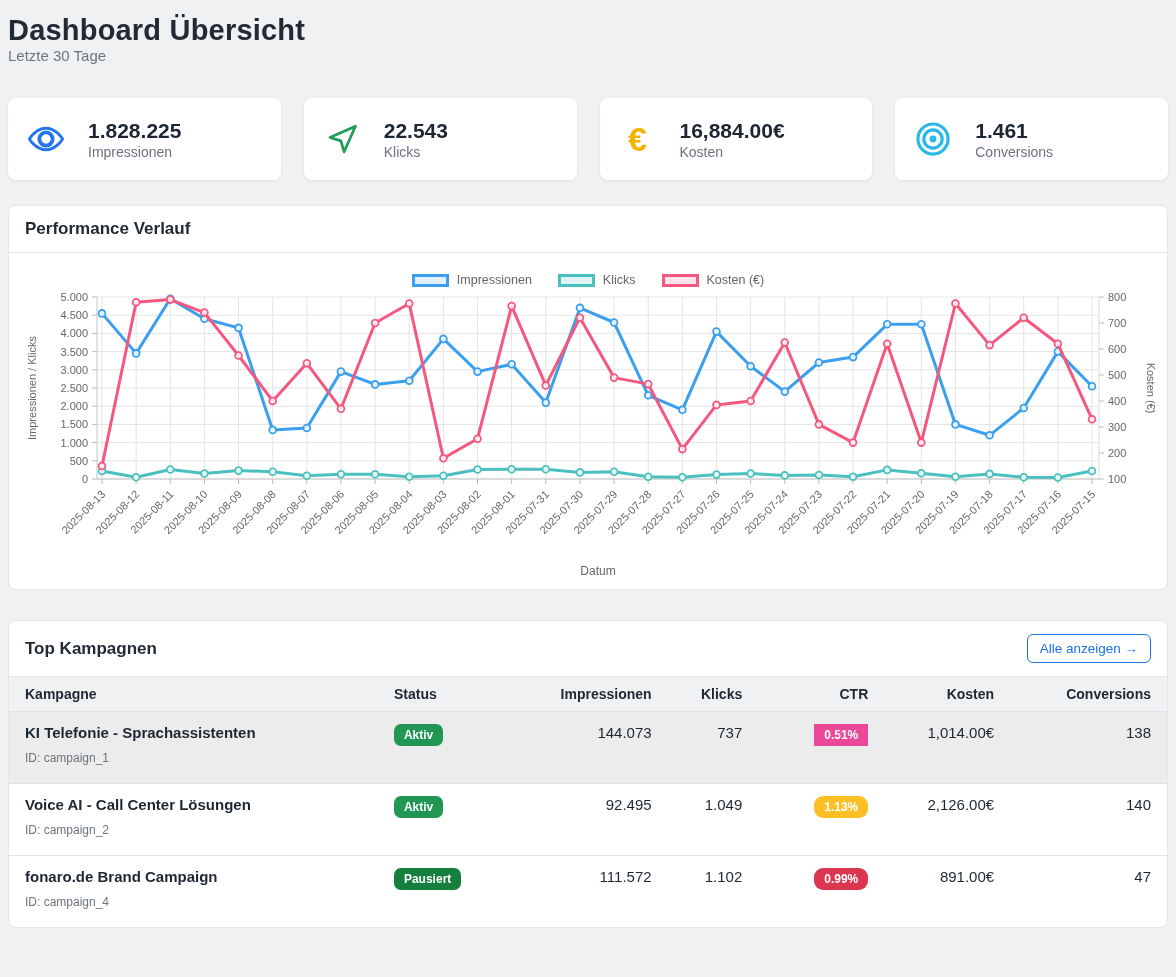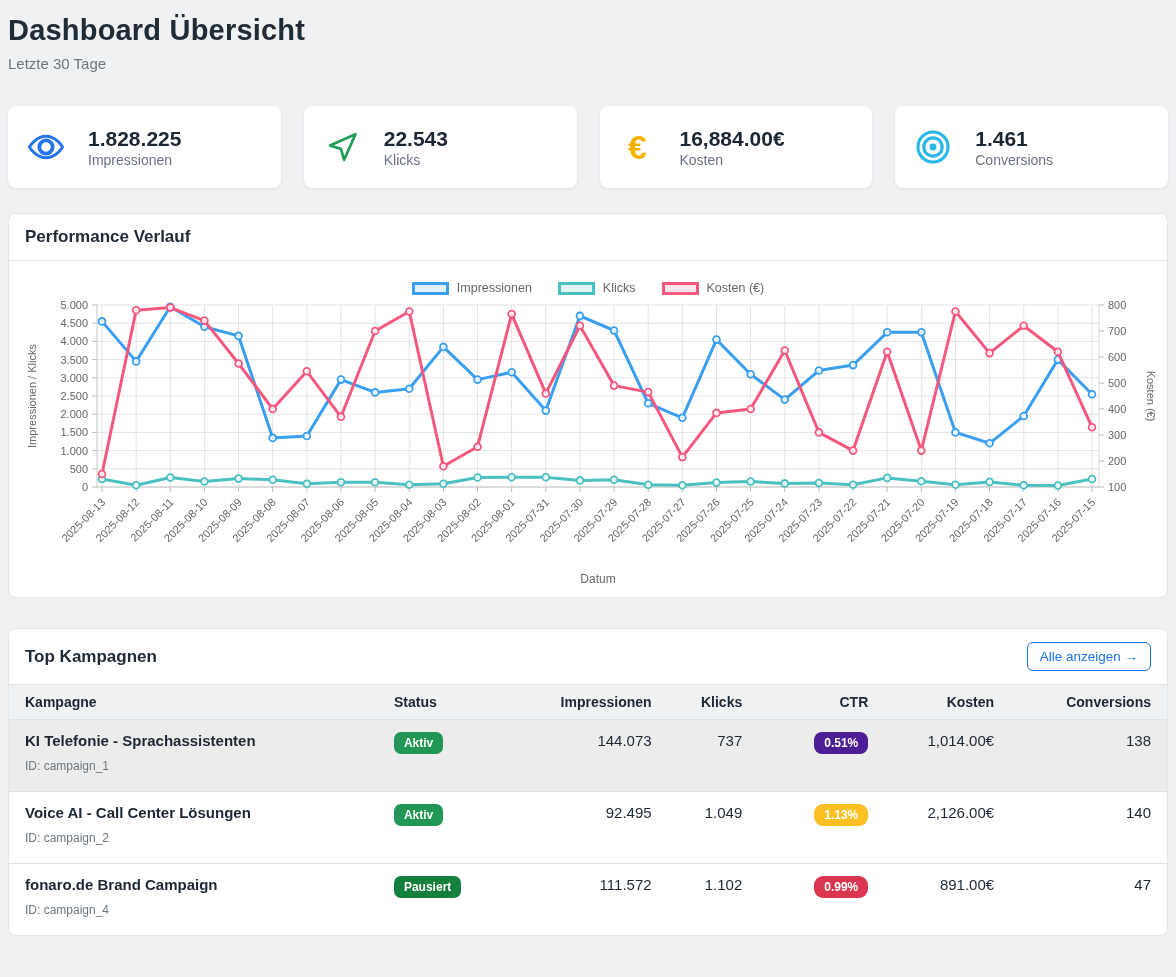--- a/index.html
+++ b/index.html
@@ -3,21 +3,21 @@
 <meta charset="utf-8">
 <style>
   * { box-sizing: border-box; margin: 0; padding: 0; }
   html,body { width: 1176px; height: 977px; overflow: hidden; }
   body {
     font-family: "Liberation Sans", "DejaVu Sans", sans-serif;
     background: #f0f1f3;
     color: #212b36;
     padding: 14px 8px 0 8px;
   }
-  .page-title { font-size: 29px; font-weight: 700; letter-spacing: .2px; margin-bottom: 8px; }
+  .page-title { font-size: 29px; font-weight: 700; letter-spacing: .2px; margin-bottom: 0; }
   .page-subtitle { font-size: 15px; color: #6c757d; margin-bottom: 34px; }
 
   
   .cards { display: grid; grid-template-columns: repeat(4, 1fr); gap: 23px; margin-bottom: 25px; }
   .card {
     background: #fff; border-radius: 8px; padding: 16px 18px;
     display: flex; align-items: center; gap: 22px;
     box-shadow: 0 1px 3px rgba(20,30,40,.08); min-height: 82px;
   }
   .card .icon-wrap { width: 40px; height: 40px; display:flex; align-items:center; justify-content:center; flex: 0 0 40px; }
@@ -409,21 +409,21 @@
       </thead>
     <tbody id="tbody">
         <tr class="shaded">
           <td class="al">
             <div class="cname">KI Telefonie - Sprachassistenten</div>
             <div class="cid">ID: campaign_1</div>
           </td>
           <td class="al"><span class="badge" style="background: rgb(33, 150, 85);">Aktiv</span></td>
           <td>144.073</td>
           <td>737</td>
-          <td><span class="badge" style="background: #4c1d95; border-radius: 8px; margin-left: 40px;">0.51%</span></td>
+          <td><span class="badge" style="background: #ec4899; border-radius: 0; margin-left: 40px;">0.51%</span></td>
           <td>1,014.00€</td>
           <td>138</td>
         </tr>
         <tr>
           <td class="al">
             <div class="cname">Voice AI - Call Center Lösungen</div>
             <div class="cid">ID: campaign_2</div>
           </td>
           <td class="al"><span class="badge" style="background: rgb(33, 150, 85);">Aktiv</span></td>
           <td>92.495</td>

